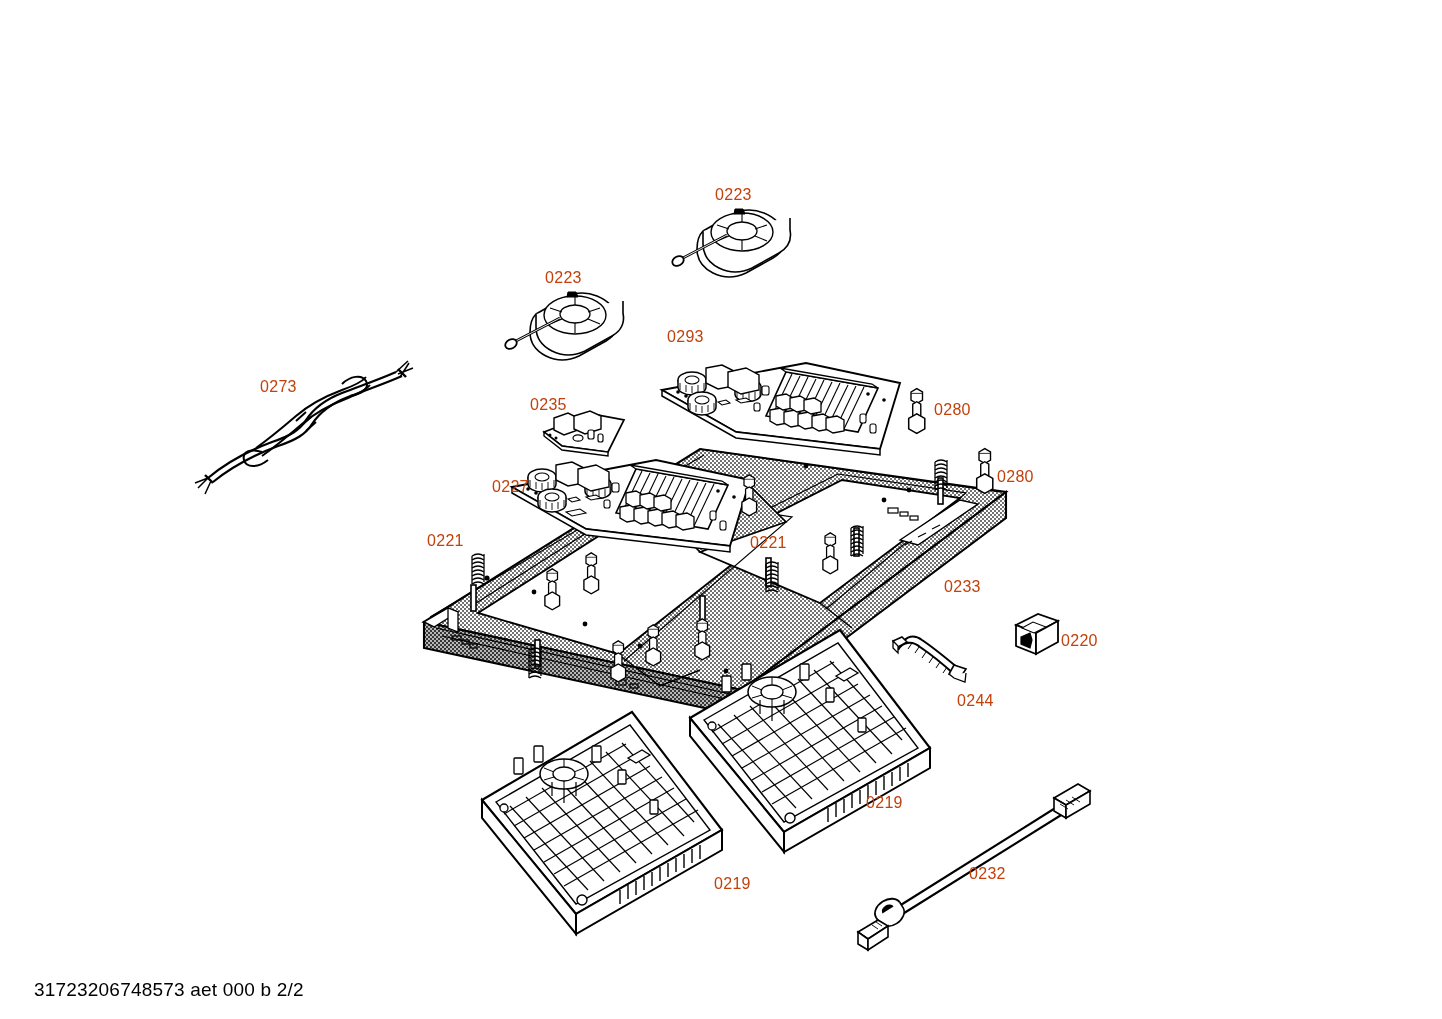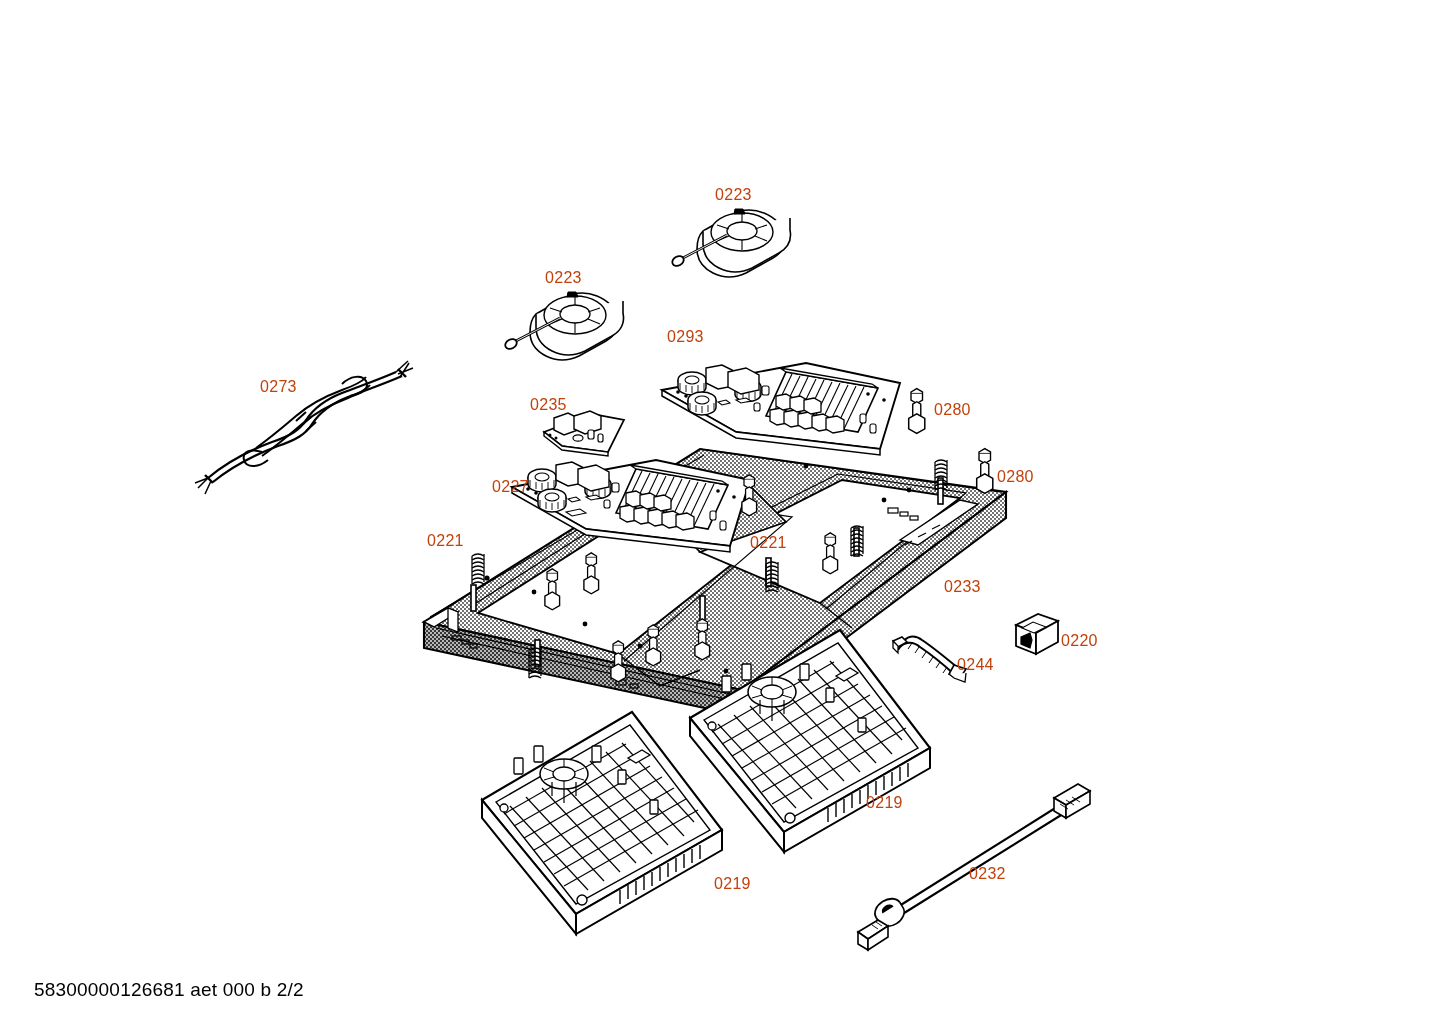--- a/index.html
+++ b/index.html
@@ -585,20 +585,20 @@
   <div class="callout" style="left:260px;top:378px;">0273</div>
   <div class="callout" style="left:667px;top:328px;">0293</div>
   <div class="callout" style="left:501px;top:396px;margin-left:29px;">0235</div>
   <div class="callout" style="left:461px;top:478px;margin-left:31px;">0227</div>
   <div class="callout" style="left:934px;top:401px;">0280</div>
   <div class="callout" style="left:997px;top:468px;">0280</div>
   <div class="callout" style="left:427px;top:532px;">0221</div>
   <div class="callout" style="left:750px;top:534px;">0221</div>
   <div class="callout" style="left:944px;top:578px;text-align:right;">0233</div>
   <div class="callout" style="left:1061px;top:632px;">0220</div>
-  <div class="callout" style="left:957px;top:656px;">0244</div>
+  <div class="callout" style="left:957px;top:692px;">0244</div>
   <div class="callout" style="left:866px;top:794px;">0219</div>
   <div class="callout" style="left:714px;top:875px;">0219</div>
   <div class="callout" style="left:969px;top:865px;">0232</div>
 
-  <div class="footer">58300000126681 aet 000 b 2/2</div>
+  <div class="footer">31723206748573 aet 000 b 2/2</div>
 
 </div>
 
 </body></html>

